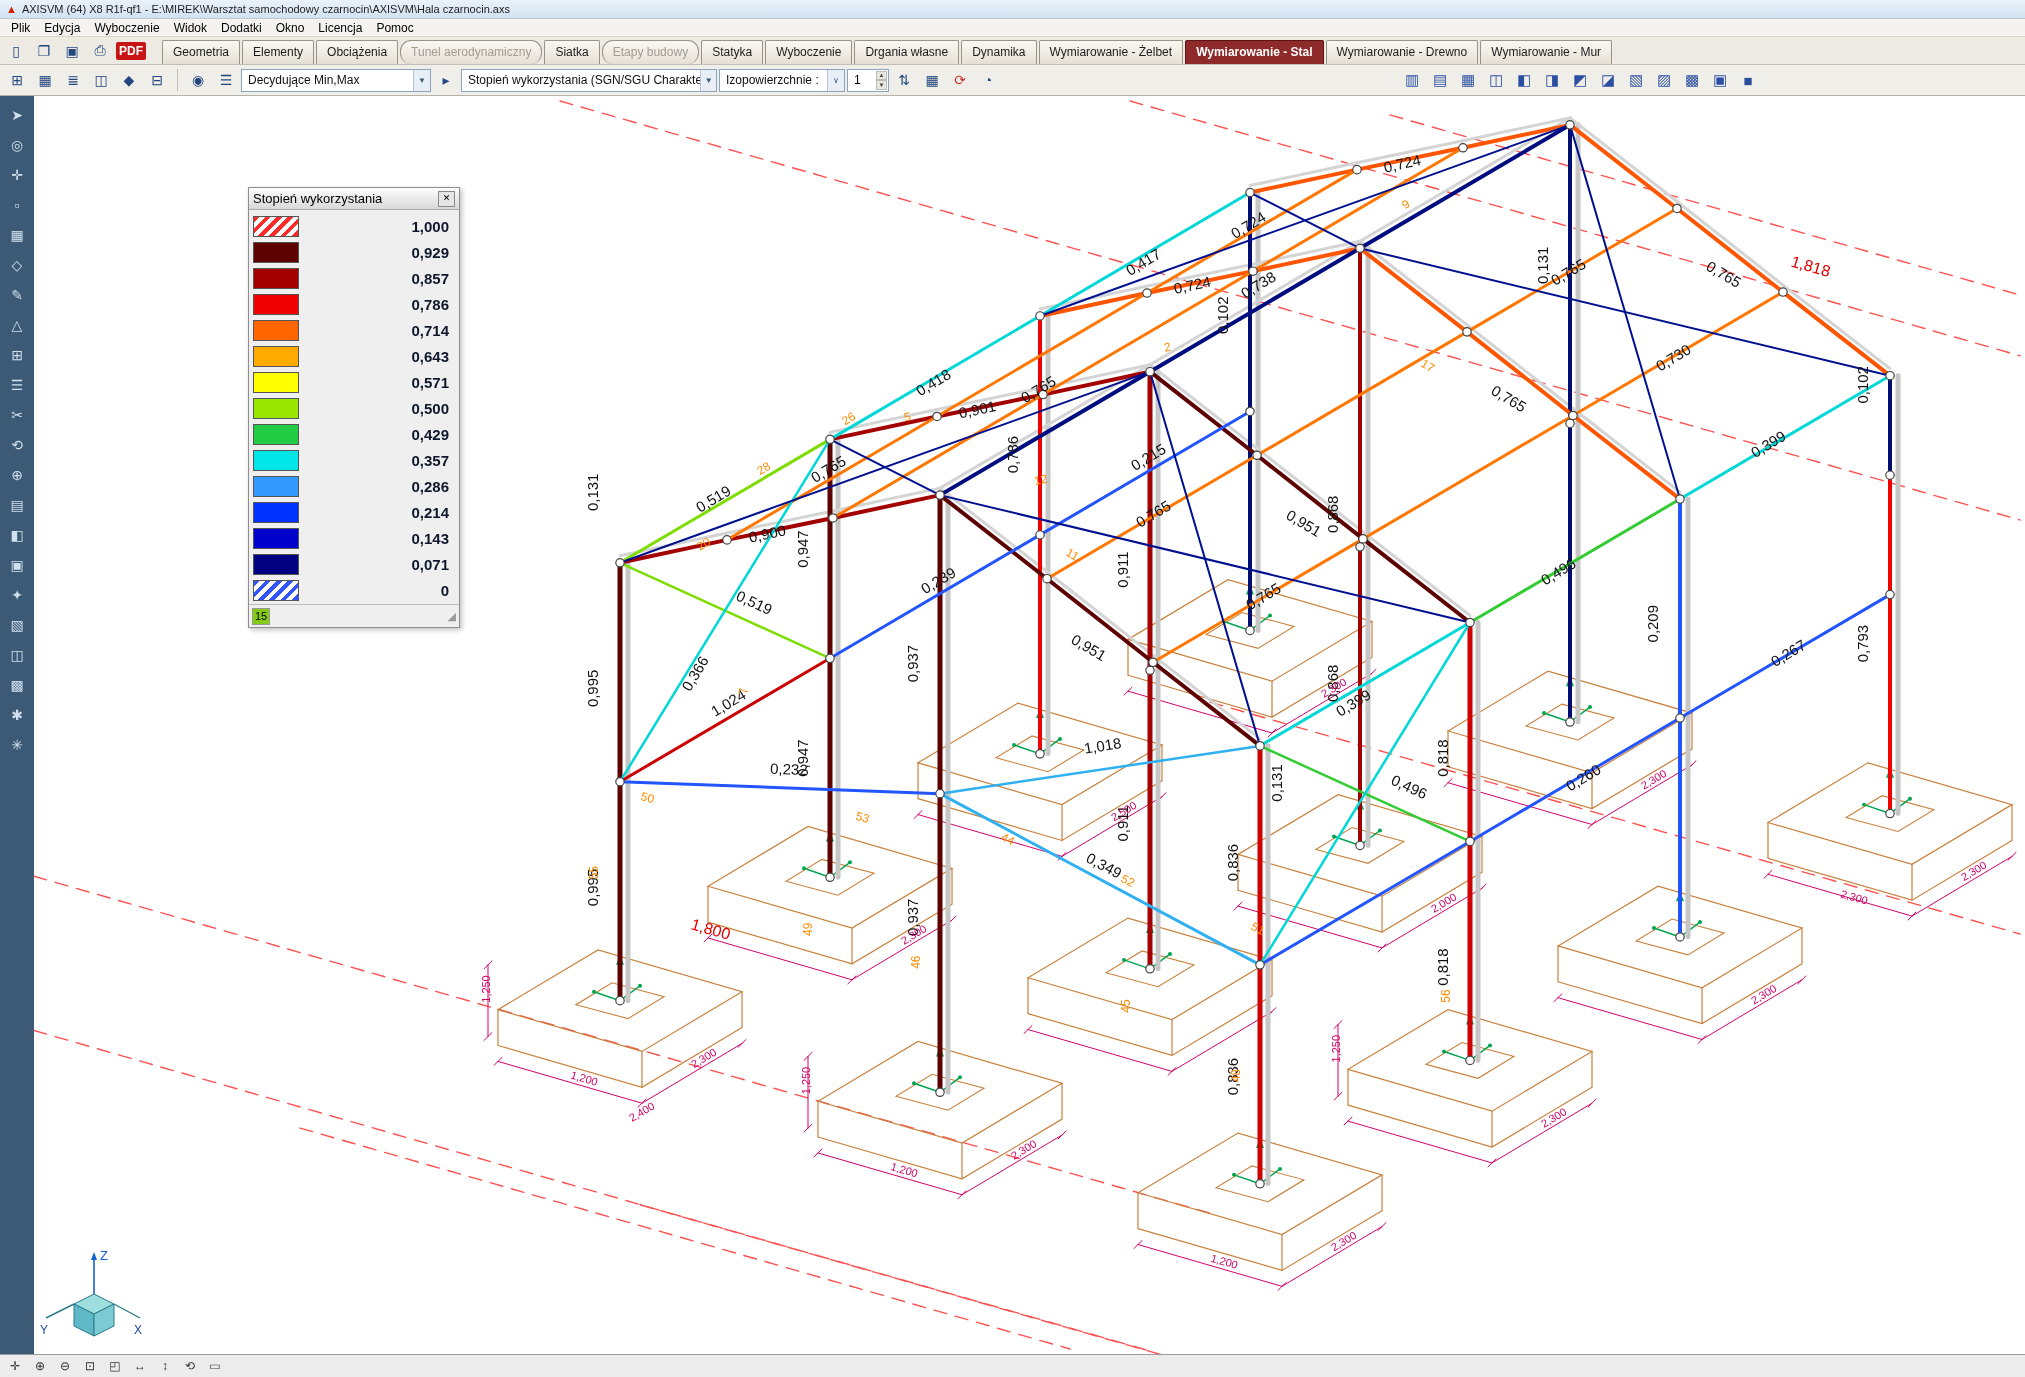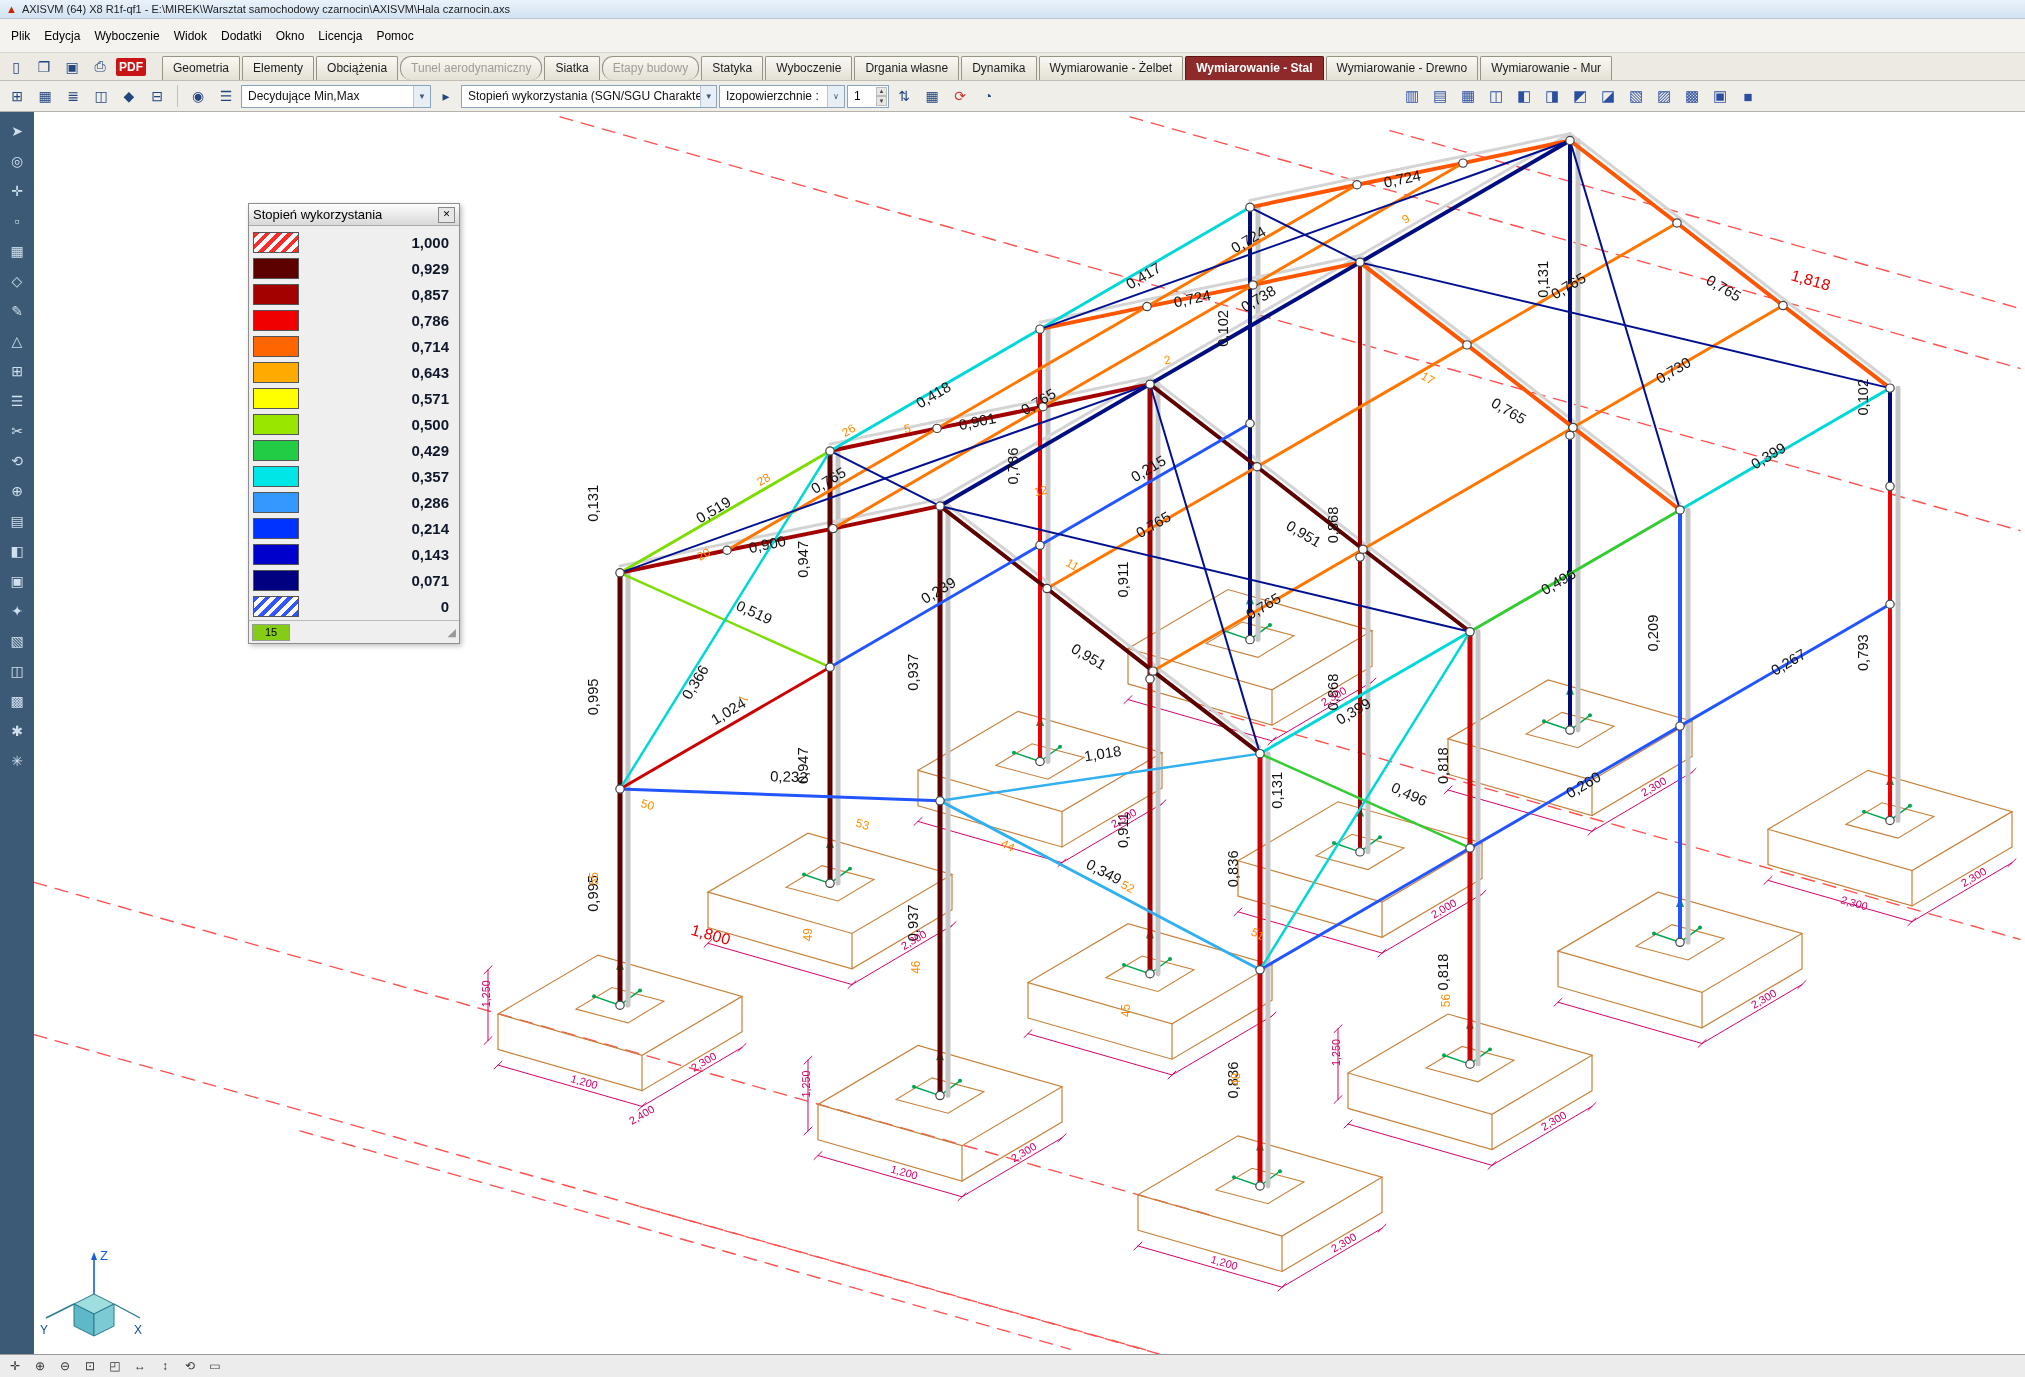--- a/index.html
+++ b/index.html
@@ -6,21 +6,21 @@
   body{width:2025px;height:1377px;overflow:hidden;background:#d4d0c8;
        font-family:"Liberation Sans",sans-serif;-webkit-font-smoothing:antialiased;}
   .window{position:absolute;inset:0;display:flex;flex-direction:column;}
 
   
   .titlebar{height:18px;background:linear-gradient(#eaf2fb,#d2e2f2);display:flex;align-items:center;
             padding:0 6px;font-size:11px;color:#222;border-bottom:1px solid #b9c7d6;}
   .appicon{color:#cc2200;font-size:11px;margin-right:5px;}
 
   
-  .menubar{height:17px;background:#f5f3ef;display:flex;align-items:center;padding:8px 4px;
+  .menubar{height:17px;background:#f5f3ef;display:flex;align-items:center;padding:0 4px;
            font-size:12px;border-bottom:1px solid #d8d4cc;}
   .menu-item{padding:1px 7px;cursor:default;}
 
   
   .tabrow{height:27px;background:#eceae3;display:flex;align-items:center;padding:0 3px;
           border-bottom:1px solid #c2beb4;}
   .filebtns{display:flex;align-items:center;gap:2px;margin-right:14px;}
   .tbtn{min-width:24px;height:22px;display:flex;align-items:center;justify-content:center;
         font-size:14px;color:#23467e;border:1px solid transparent;border-radius:2px;}
   .pdfbadge{background:#c81414;color:#fff;font-size:12px;font-weight:bold;padding:2px 3px;border-radius:2px;}
@@ -64,21 +64,21 @@
                 border-bottom:1px solid #aaa;font-size:13px;font-weight:normal;padding:0 4px;}
   .legend-close{margin-left:auto;width:15px;height:14px;border:1px solid #888;background:#e6e6e6;
                 font-size:9px;line-height:12px;text-align:center;}
   .legend-rows{padding:3px 4px 1px;}
   .legend-row{display:flex;align-items:center;height:26px;}
   .swatch{width:44px;height:19px;border:1px solid #555;flex:none;}
   .swatch.hatch-red{background:repeating-linear-gradient(135deg,#ff2a2a 0 4px,#fff 4px 8px);}
   .swatch.hatch-blue{background:repeating-linear-gradient(135deg,#3355ff 0 4px,#fff 4px 8px);}
   .legend-val{flex:1;text-align:right;font-size:15px;font-weight:bold;padding-right:6px;color:#0f172a;}
   .legend-bottom{height:20px;display:flex;align-items:center;border-top:1px solid #bbb;padding:1px 3px;}
-  .levels-box{border:1px solid #999;background:#84cc16;font-size:11px;padding:0 12px;height:15px;line-height:15px;}
+  .levels-box{border:1px solid #999;background:#84cc16;font-size:11px;padding:0 2px;height:15px;line-height:15px;}
   .grip{margin-left:auto;color:#999;font-size:11px;}
 
   
   .triad{position:absolute;left:2px;bottom:4px;width:110px;height:108px;}
 
   
   .bottombar{height:22px;background:#ececec;border-top:1px solid #9b9b9b;display:flex;align-items:center;
              padding:0 4px;gap:3px;}
   .bottombar .tbtn{height:18px;min-width:20px;font-size:12px;color:#333;}
 </style>

